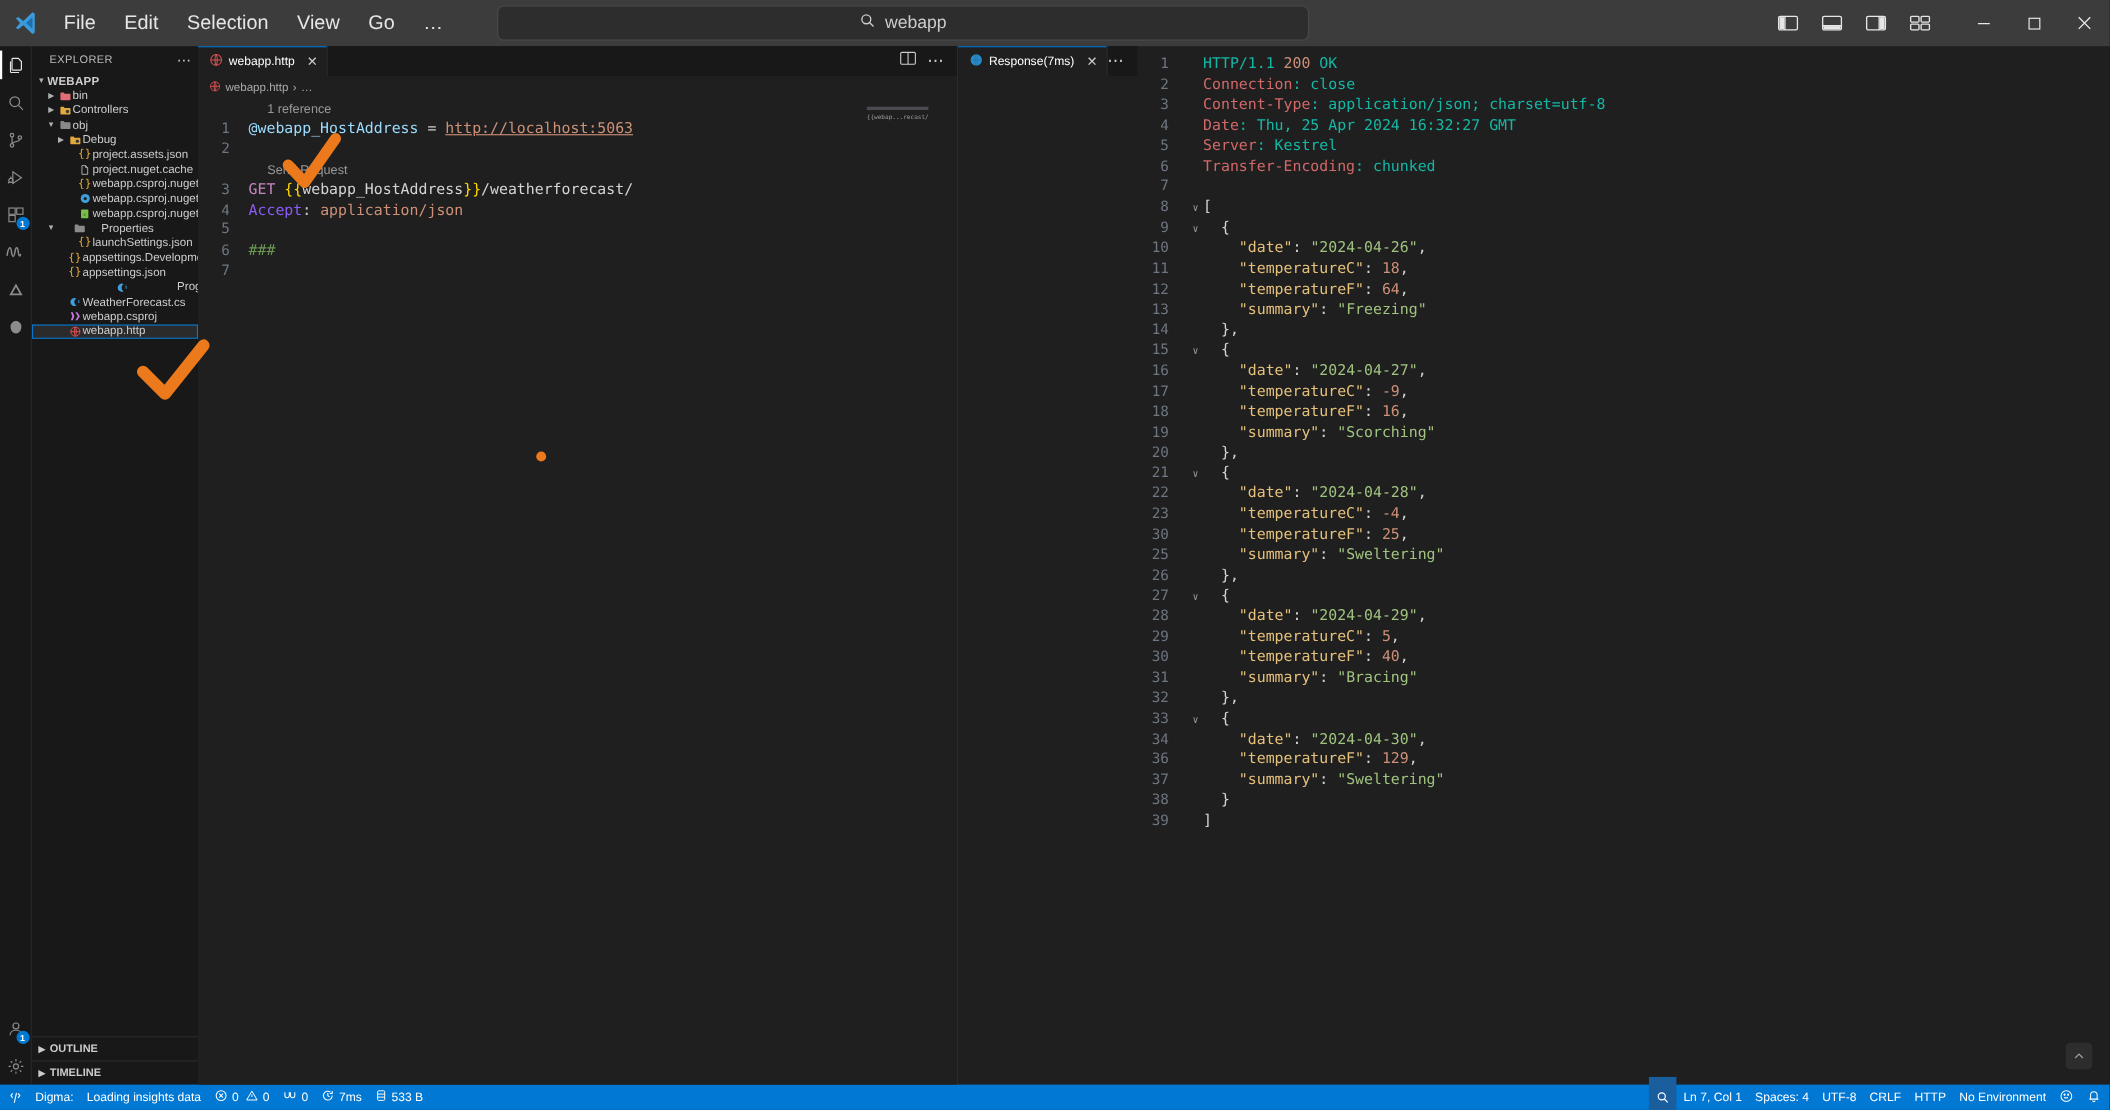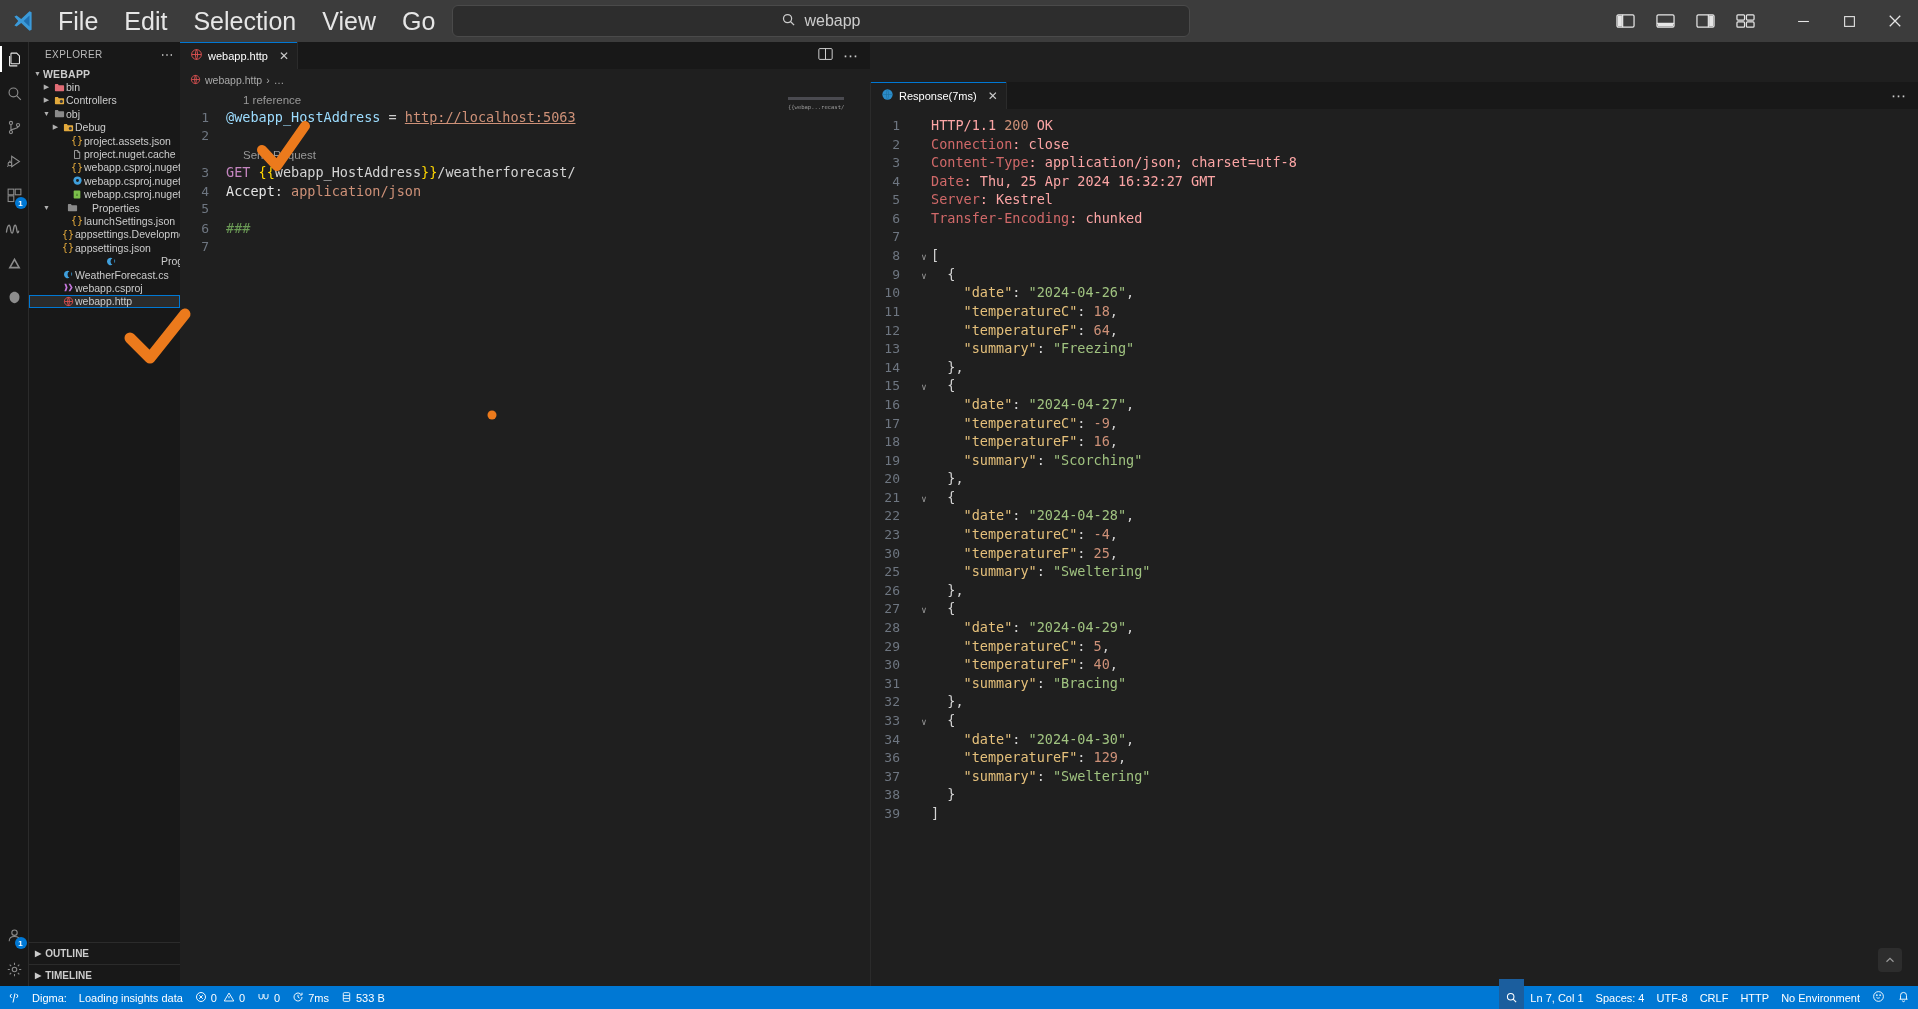--- a/index.html
+++ b/index.html
@@ -13,21 +13,21 @@
   .app { width: 1918px; height: 1009px; display: flex; flex-direction: column; }
 
   
   .titlebar {
     height: 42px; background: #3c3c3c; display: flex; align-items: center;
     flex: 0 0 42px; color: #cccccc; position: relative;
   }
   .vs-logo { width: 46px; display: flex; align-items: center; justify-content: center; }
   .menu { display: flex; align-items: center; gap: 2px; }
   .menu-item {
-    font-size: 25px; padding: 4px 12px; color: #e6e6e6; border-radius: 4px;
+    font-size: 18px; padding: 4px 12px; color: #e6e6e6; border-radius: 4px;
     cursor: default; line-height: 1.3;
   }
   .navbtns { display: flex; align-items: center; gap: 8px; margin-left: 48px; }
   .navbtn { width: 30px; height: 30px; display: flex; align-items: center; justify-content: center; color: #cccccc; }
   .navbtn.dim { color: #8a8a8a; }
   .searchbar {
     position: absolute; left: 452px; width: 738px; height: 32px;
     background: #2d2d2d; border: 1px solid #4a4a4a; border-radius: 6px;
     display: flex; align-items: center; justify-content: center; gap: 8px;
     color: #cccccc; font-size: 16px;
@@ -94,35 +94,35 @@
     width: 46px; flex: 0 0 46px; text-align: right; padding-right: 17px; color: #6e7681;
     font-family: "DejaVu Sans Mono", monospace; font-size: 13px;
   }
   .ctext { white-space: pre; }
   .codelens { font-family: "Liberation Sans", sans-serif; font-size: 11.5px; color: #999999; padding-left: 63px; height: 18px; display: flex; align-items: center; }
   .minimap { position: absolute; top: 6px; right: 20px; width: 62px; }
   .mm-l1 { height: 3px; background: #4a4a50; width: 56px; margin-bottom: 4px; }
   .mm-l2 { font-size: 5.5px; color: #9a9a9a; font-family: "DejaVu Sans Mono", monospace; }
 
   
-  .resp-group { width: 1048px; flex: 0 0 1048px; display: flex; flex-direction: column; background: #1f1f1f; border-left: 1px solid #2b2b2b; margin-top: 40px; }
+  .resp-group { width: 1048px; flex: 0 0 1048px; display: flex; flex-direction: row; background: #1f1f1f; border-left: 1px solid #2b2b2b; }
   .resp-code { flex: 1 1 auto; position: relative; overflow: hidden; padding-top: 8px; }
 
   
   .c-var     { color: #9cdcfe; }
   .c-op      { color: #cccccc; }
   .c-url     { color: #ce9178; text-decoration: underline; }
   .c-method  { color: #c586c0; }
   .c-brace   { color: #ffd700; }
   .c-path    { color: #d4d4d4; }
-  .c-header  { color: #e5e5e5; margin-top: 18px; }
+  .c-header  { color: #8b5cf6; margin-top: 18px; }
   .c-hval    { color: #ce9178; }
   .c-comment { color: #6a9955; }
   .c-rkey    { color: #d16969; }
-  .c-rval    { color: #fca5a5; }
+  .c-rval    { color: #14b8a6; }
   .c-numo    { color: #ce9178; }
   .c-jkey    { color: #e5c07b; }
   .c-jstr    { color: #a0c380; }
   .c-punct   { color: #d4d4d4; }
   .fold { display: inline-block; width: 14px; color: #9a9a9a; font-size: 9px; text-align: center; }
 
   
   .statusbar {
     height: 23px; flex: 0 0 23px; background: #0078d4; display: flex; align-items: center;
     color: #ffffff; font-size: 11px; padding: 0 2px;

